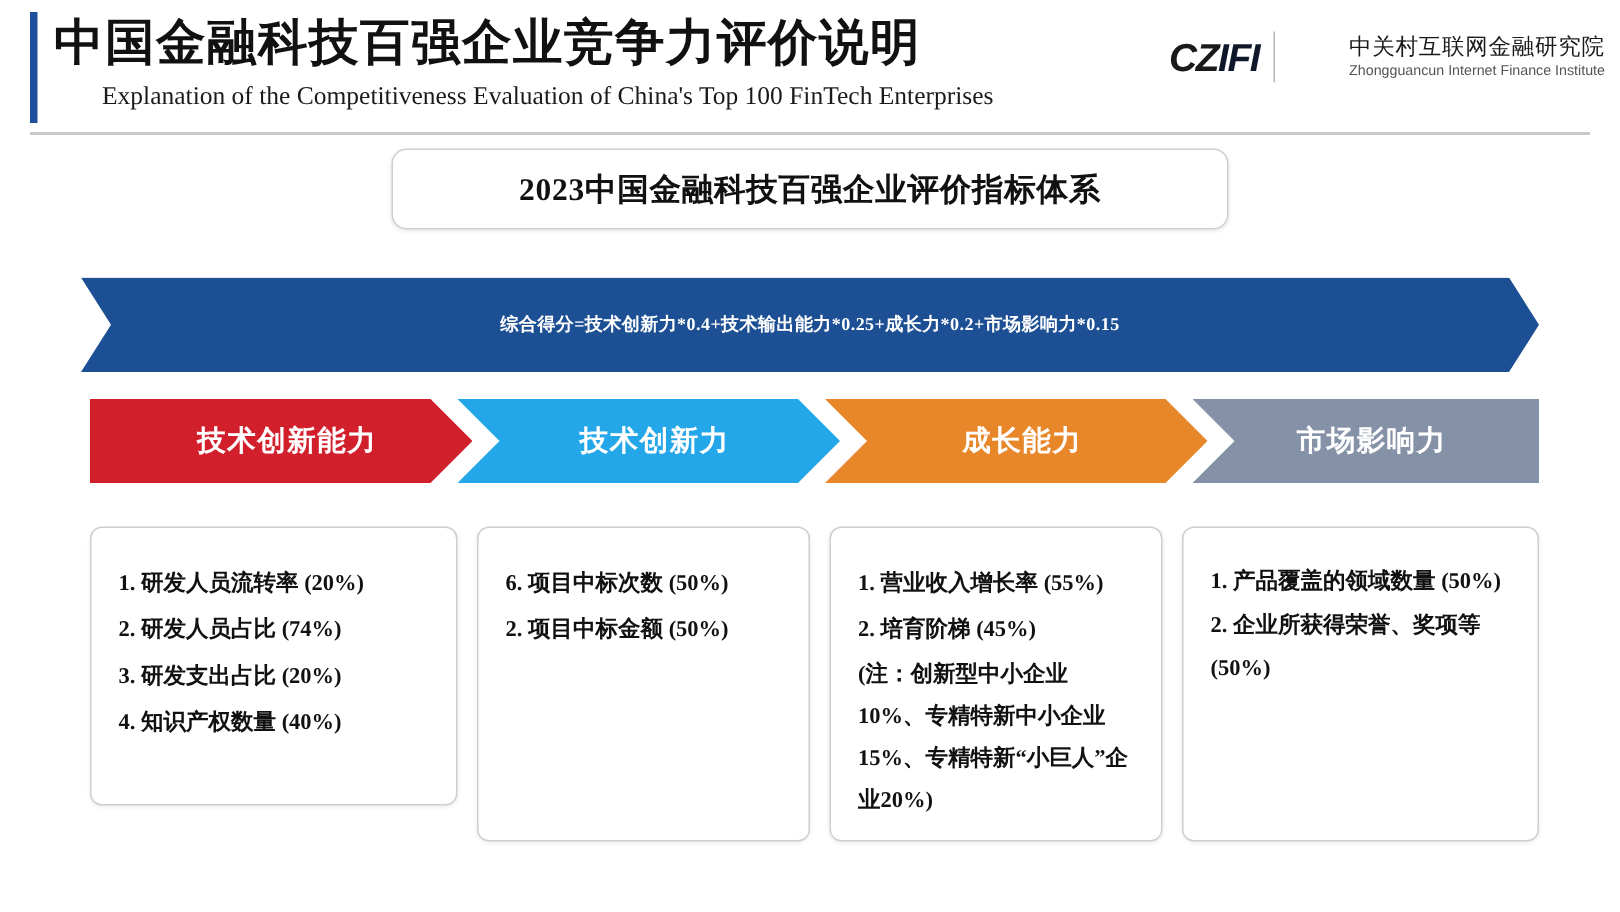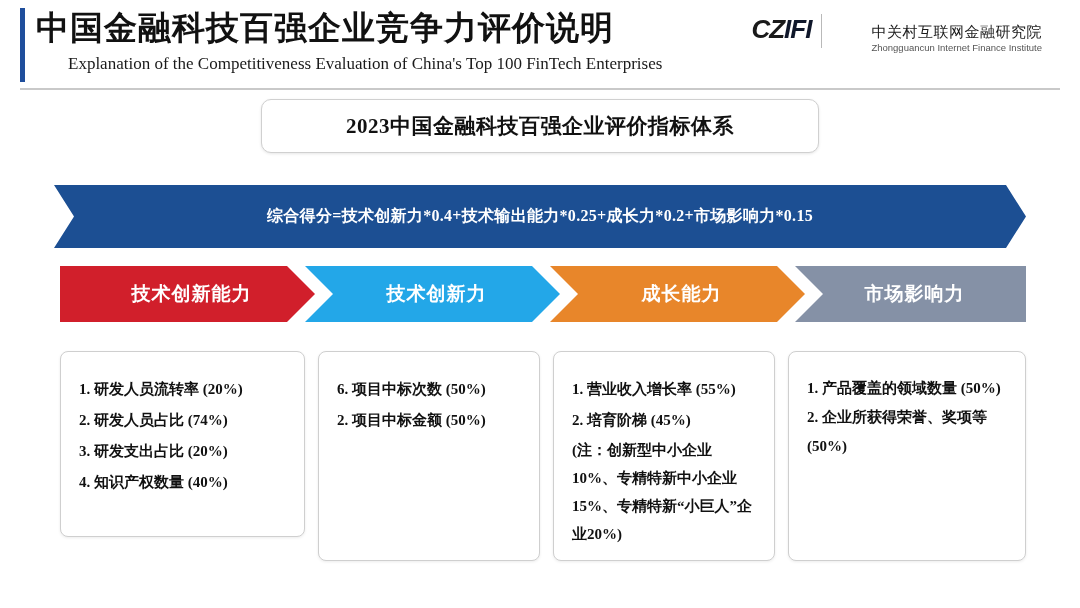--- a/index.html
+++ b/index.html
@@ -51,23 +51,24 @@
     position: absolute;
     left: 20px; top: 88px;
     width: 1040px;
     height: 2px;
     background: #c9c9c9;
   }
 
   
   #logo {
     position: absolute;
-    right: 38px; top: 14px;
+    right: 10px; top: 14px;
     height: 48px;
     display: flex;
+    align-items: center;
   }
   #logo-mark {
     display: flex;
     align-items: center;
     height: 30px;
   }
   .logo-letter {
     font-family: "Liberation Sans", sans-serif;
     font-weight: bold;
     font-style: italic;
@@ -131,21 +132,21 @@
     width: 972px; height: 63px;
     background: #1c4f93;
     clip-path: polygon(0 0, 952px 0, 972px 31.5px, 952px 63px, 0 63px, 20px 31.5px);
     display: flex;
     align-items: center;
     justify-content: center;
   }
   #formula-text {
     font-family: "Liberation Serif", serif;
     font-weight: bold;
-    font-size: 16px;
+    font-size: 12px;
     color: #ffffff;
     letter-spacing: 0.3px;
   }
 
   
   .cat {
     position: absolute;
     top: 266px;
     height: 56px;
     display: flex;

